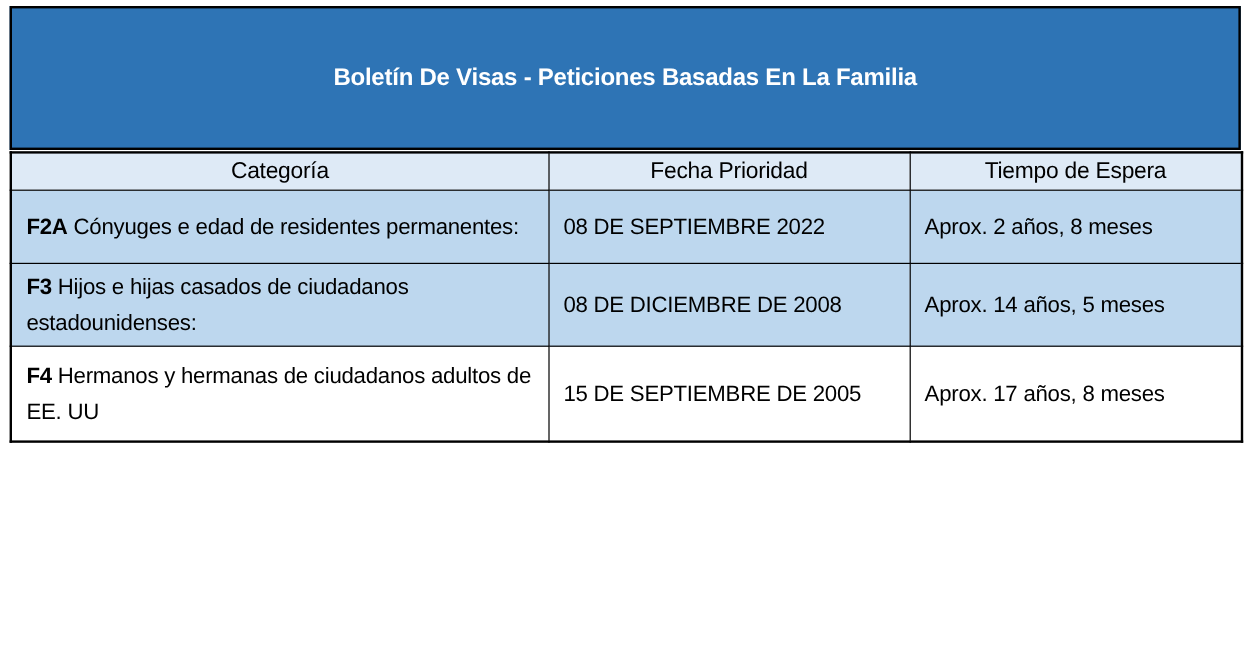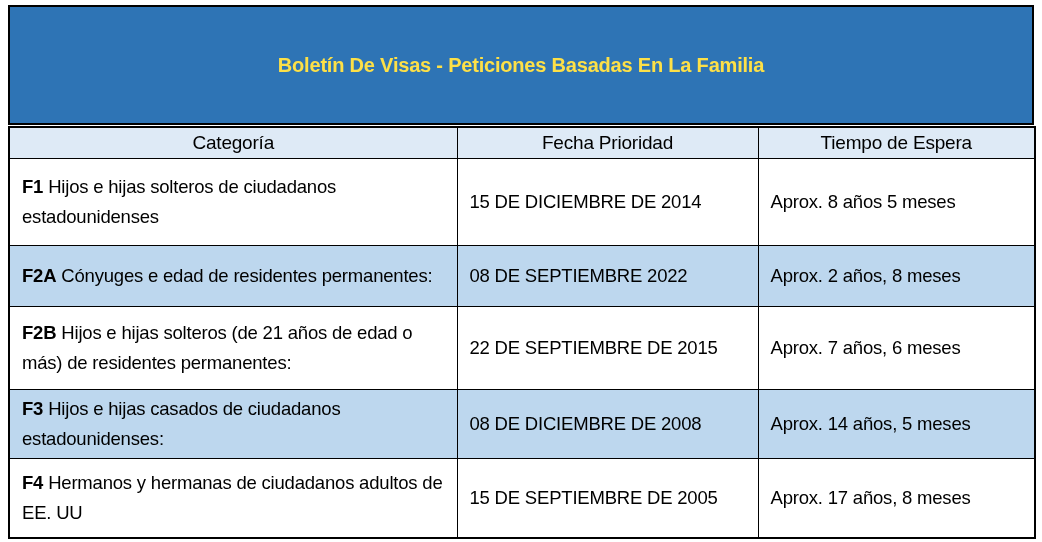--- a/index.html
+++ b/index.html
@@ -25,21 +25,21 @@
     box-sizing: border-box;
     height: 120px;
     background: #2E74B5;
     border: 2px solid #000000;
     margin-bottom: 1px;
     display: flex;
     flex-direction: column;
     justify-content: center;
     align-items: center;
     text-align: center;
-    color: #fde047;
+    color: #ffffff;
     font-weight: bold;
     font-size: 20px;
     line-height: 37px;
     letter-spacing: -0.2px;
   }
   table.bulletin {
     width: 100%;
     border-collapse: collapse;
     table-layout: fixed;
     border: 2px solid #000000;
@@ -90,34 +90,24 @@
         <col style="width: 277px">
       </colgroup>
       <thead>
         <tr>
           <th>Categoría</th>
           <th>Fecha Prioridad</th>
           <th>Tiempo de Espera</th>
         </tr>
       </thead>
       <tbody>
-        <tr class="row-f1">
-          <td><span class="code">F1</span> <span>Hijos e hijas solteros de ciudadanos estadounidenses</span></td>
-          <td>15 DE DICIEMBRE DE 2014</td>
-          <td>Aprox. 8 años 5 meses</td>
-        </tr>
         <tr class="row-f2a hl">
           <td><span class="code">F2A</span> <span>Cónyuges e edad de residentes permanentes:</span></td>
           <td>08 DE SEPTIEMBRE 2022</td>
           <td>Aprox. 2 años, 8 meses</td>
-        </tr>
-        <tr class="row-f2b">
-          <td><span class="code">F2B</span> <span>Hijos e hijas solteros (de 21 años de edad o más) de residentes permanentes:</span></td>
-          <td>22 DE SEPTIEMBRE DE 2015</td>
-          <td>Aprox. 7 años, 6 meses</td>
         </tr>
         <tr class="row-f3 hl">
           <td><span class="code">F3</span> <span>Hijos e hijas casados de ciudadanos estadounidenses:</span></td>
           <td>08 DE DICIEMBRE DE 2008</td>
           <td>Aprox. 14 años, 5 meses</td>
         </tr>
         <tr class="row-f4">
           <td><span class="code">F4</span> <span>Hermanos y hermanas de ciudadanos adultos de EE. UU</span></td>
           <td>15 DE SEPTIEMBRE DE 2005</td>
           <td>Aprox. 17 años, 8 meses</td>

